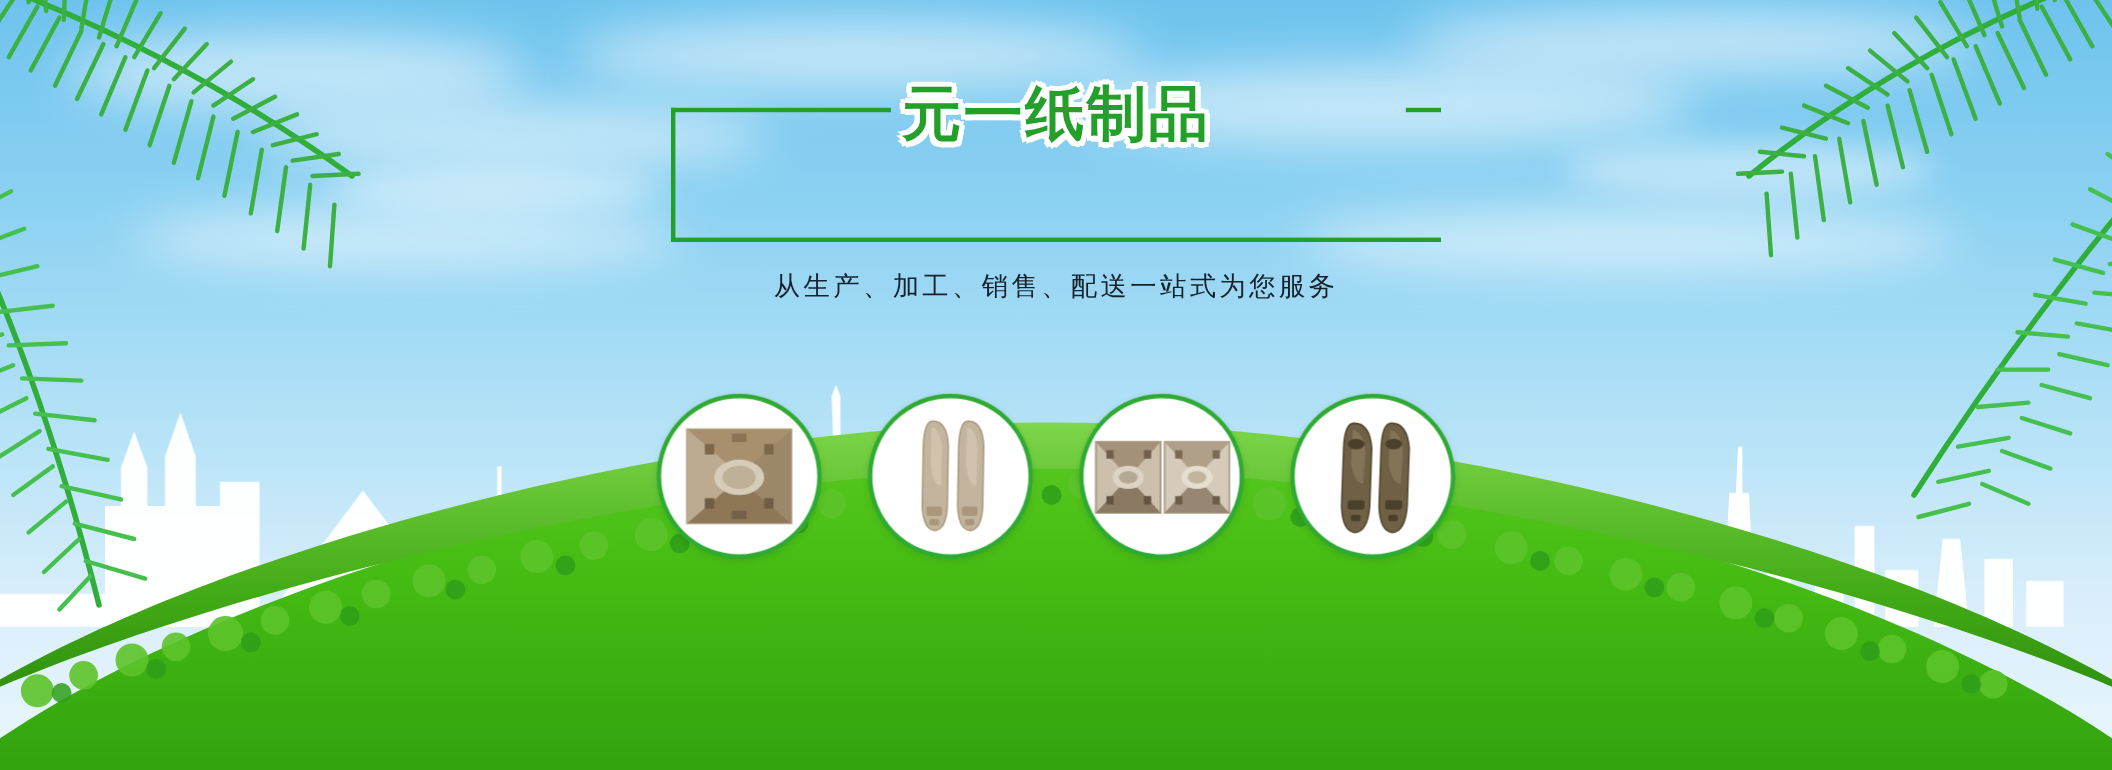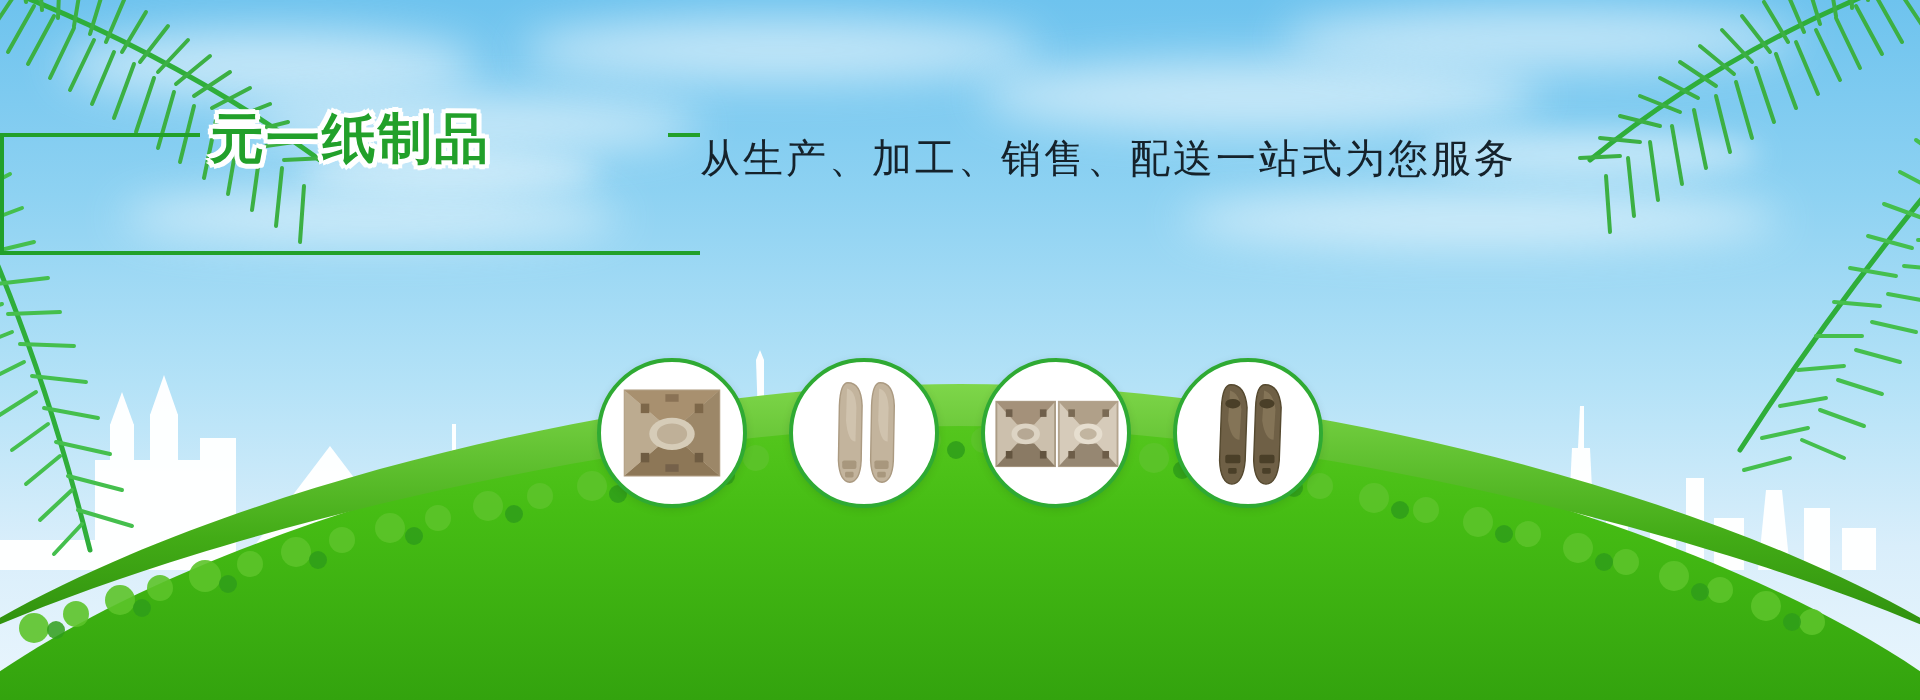--- a/index.html
+++ b/index.html
@@ -41,23 +41,22 @@
 
   
   .frond { position: absolute; }
 
   
   #text-block {
     position: absolute;
     left: 0; right: 0;
     top: 72px;
     display: flex;
-    flex-direction: row;
-    align-items: flex-start;
-    margin-top: 35px;
+    flex-direction: column;
+    align-items: center;
   }
 
   #headline-frame {
     position: relative;
     width: 700px;
     height: 148px;
   }
   
   #frame-left {
     position: absolute; left: 0; top: 26px;
@@ -89,21 +88,21 @@
        3px 3px 0 #fff, -3px 3px 0 #fff, 3px -3px 0 #fff, -3px -3px 0 #fff,
        5px 0 0 #fff, -5px 0 0 #fff, 0 5px 0 #fff, 0 -5px 0 #fff,
        4px 4px 0 #fff, -4px 4px 0 #fff, 4px -4px 0 #fff, -4px -4px 0 #fff;
   }
   #headline-1 { top: -4px; font-size: 54px; }
   #headline-2 { top: 52px; font-size: 64px; }
 
   #subtitle {
     margin-top: 24px;
     color: #15222b;
-    font-size: 40px;
+    font-size: 24px;
     letter-spacing: 3px;
     white-space: nowrap;
     font-family: "DejaVu Sans", "Liberation Sans", sans-serif;
   }
 
   
   #products {
     position: absolute;
     left: 0; right: 0;
     top: 358px;

